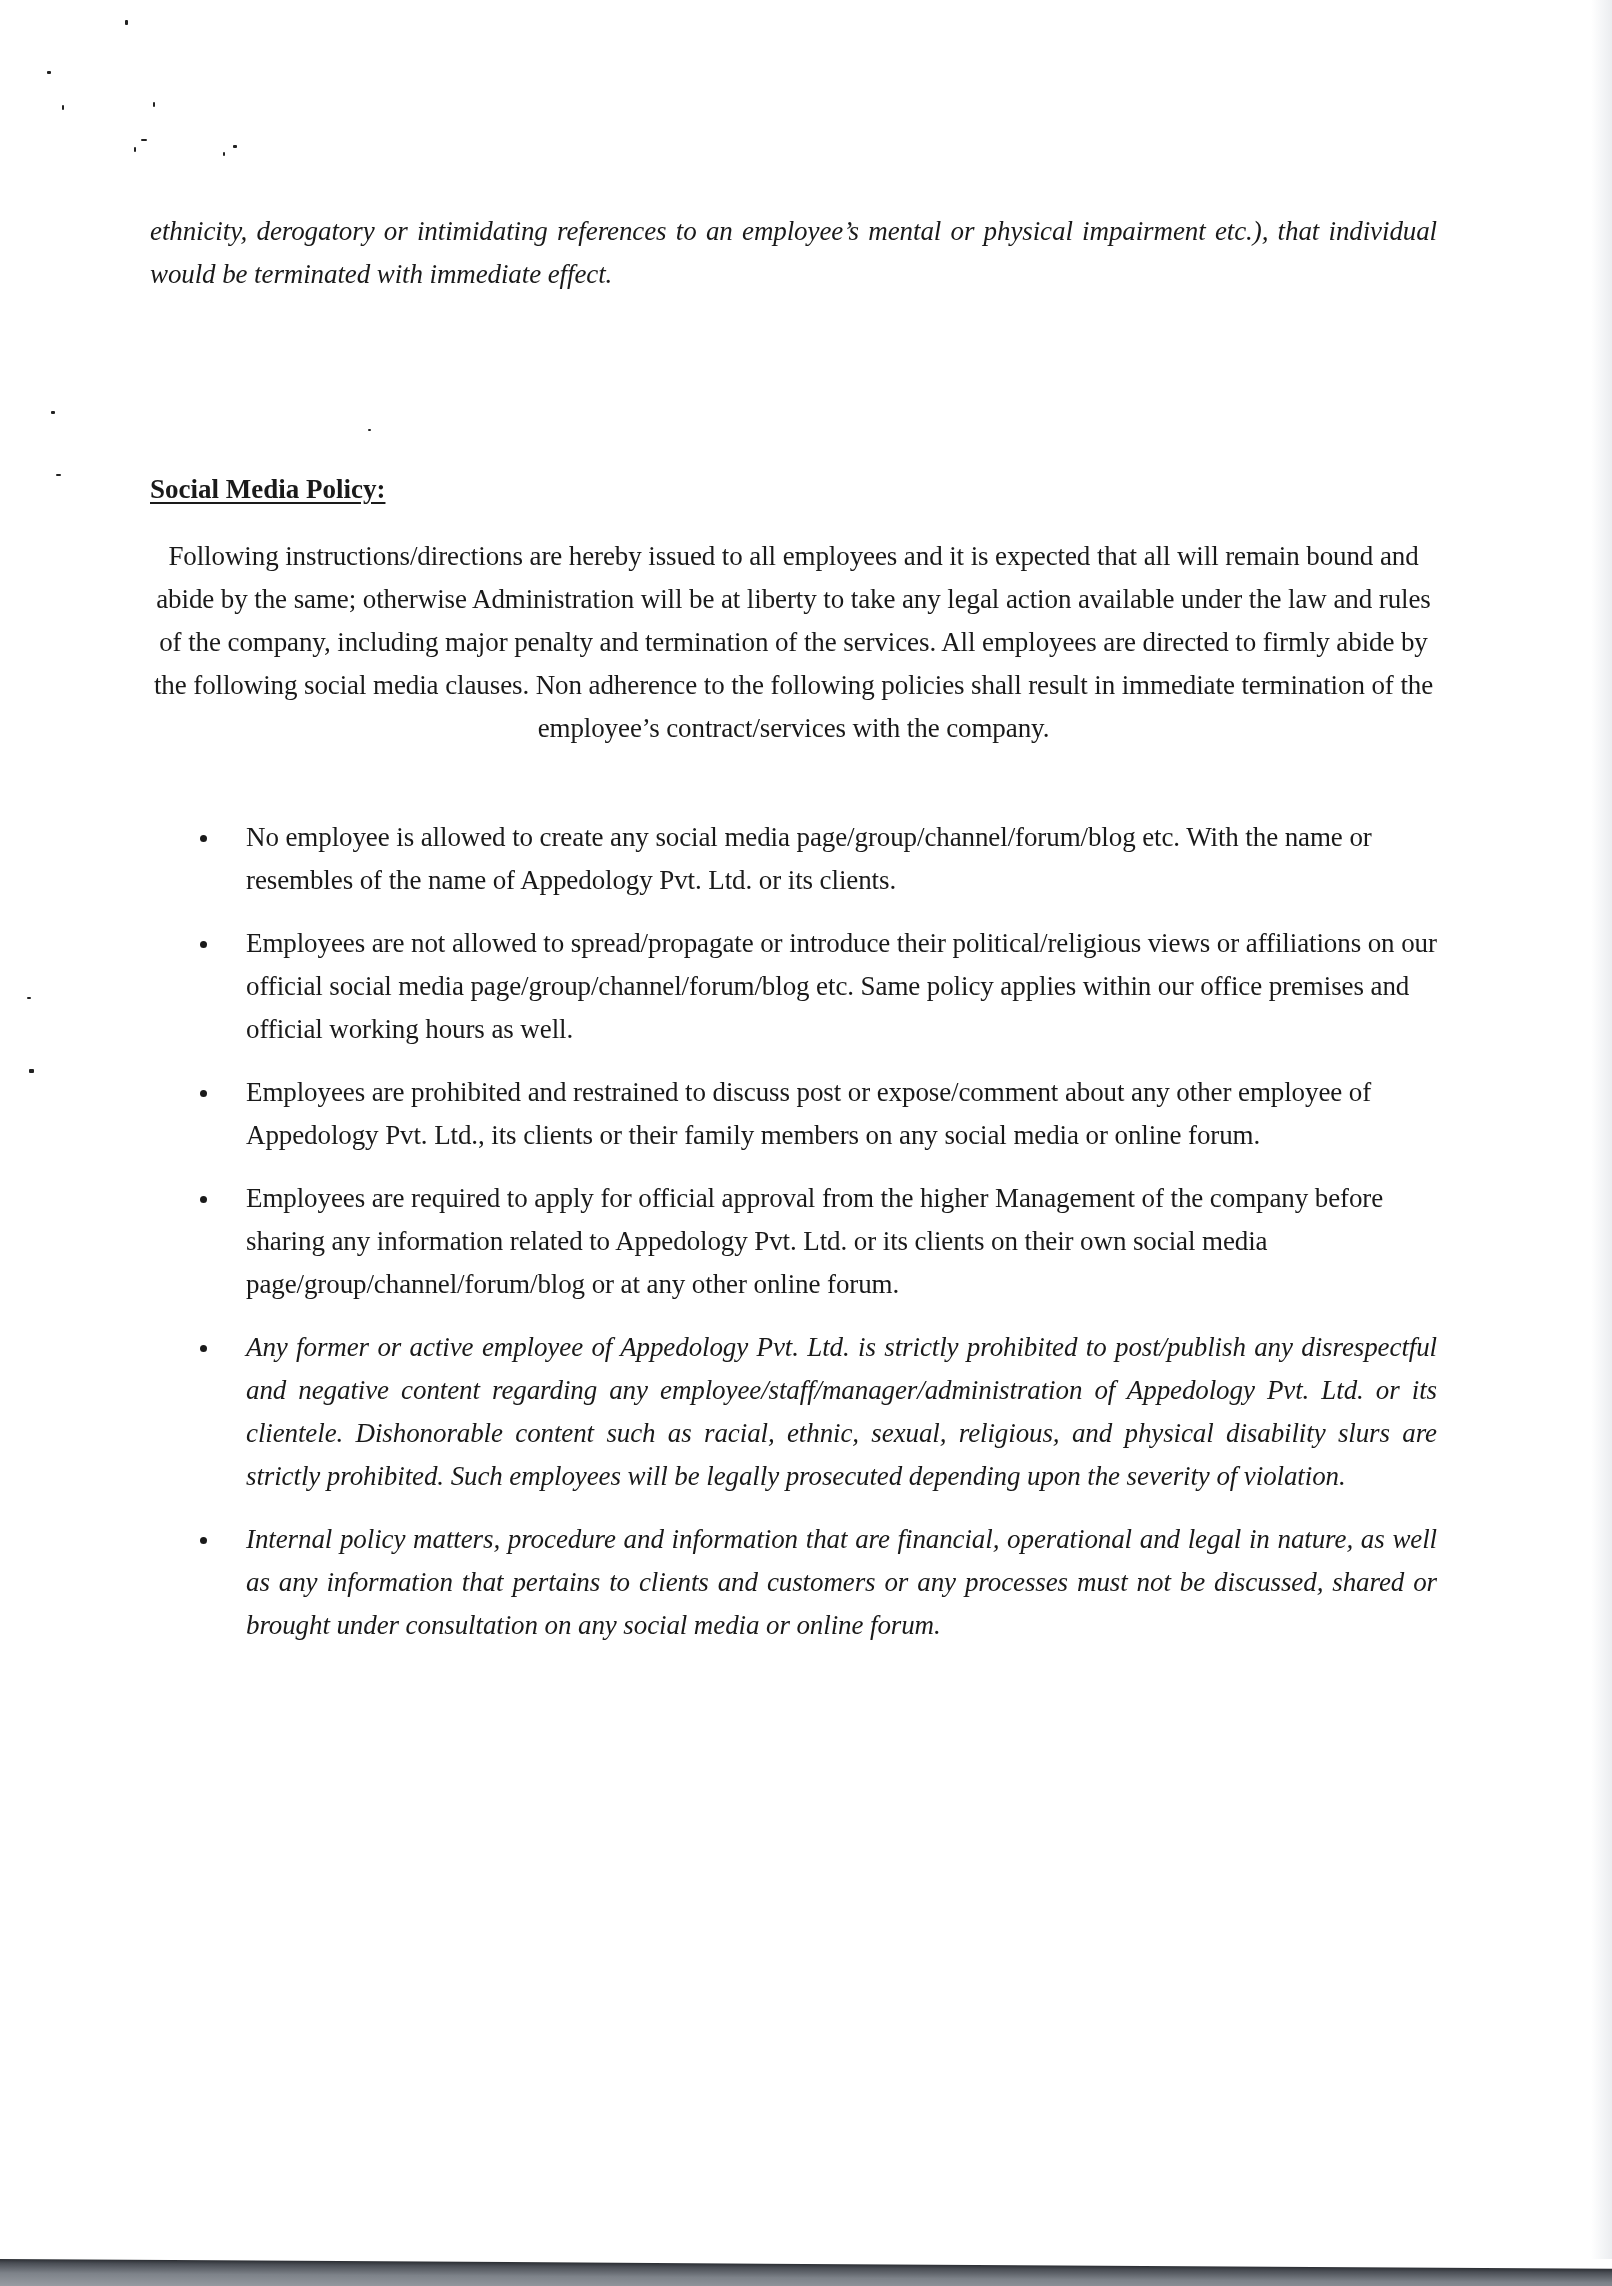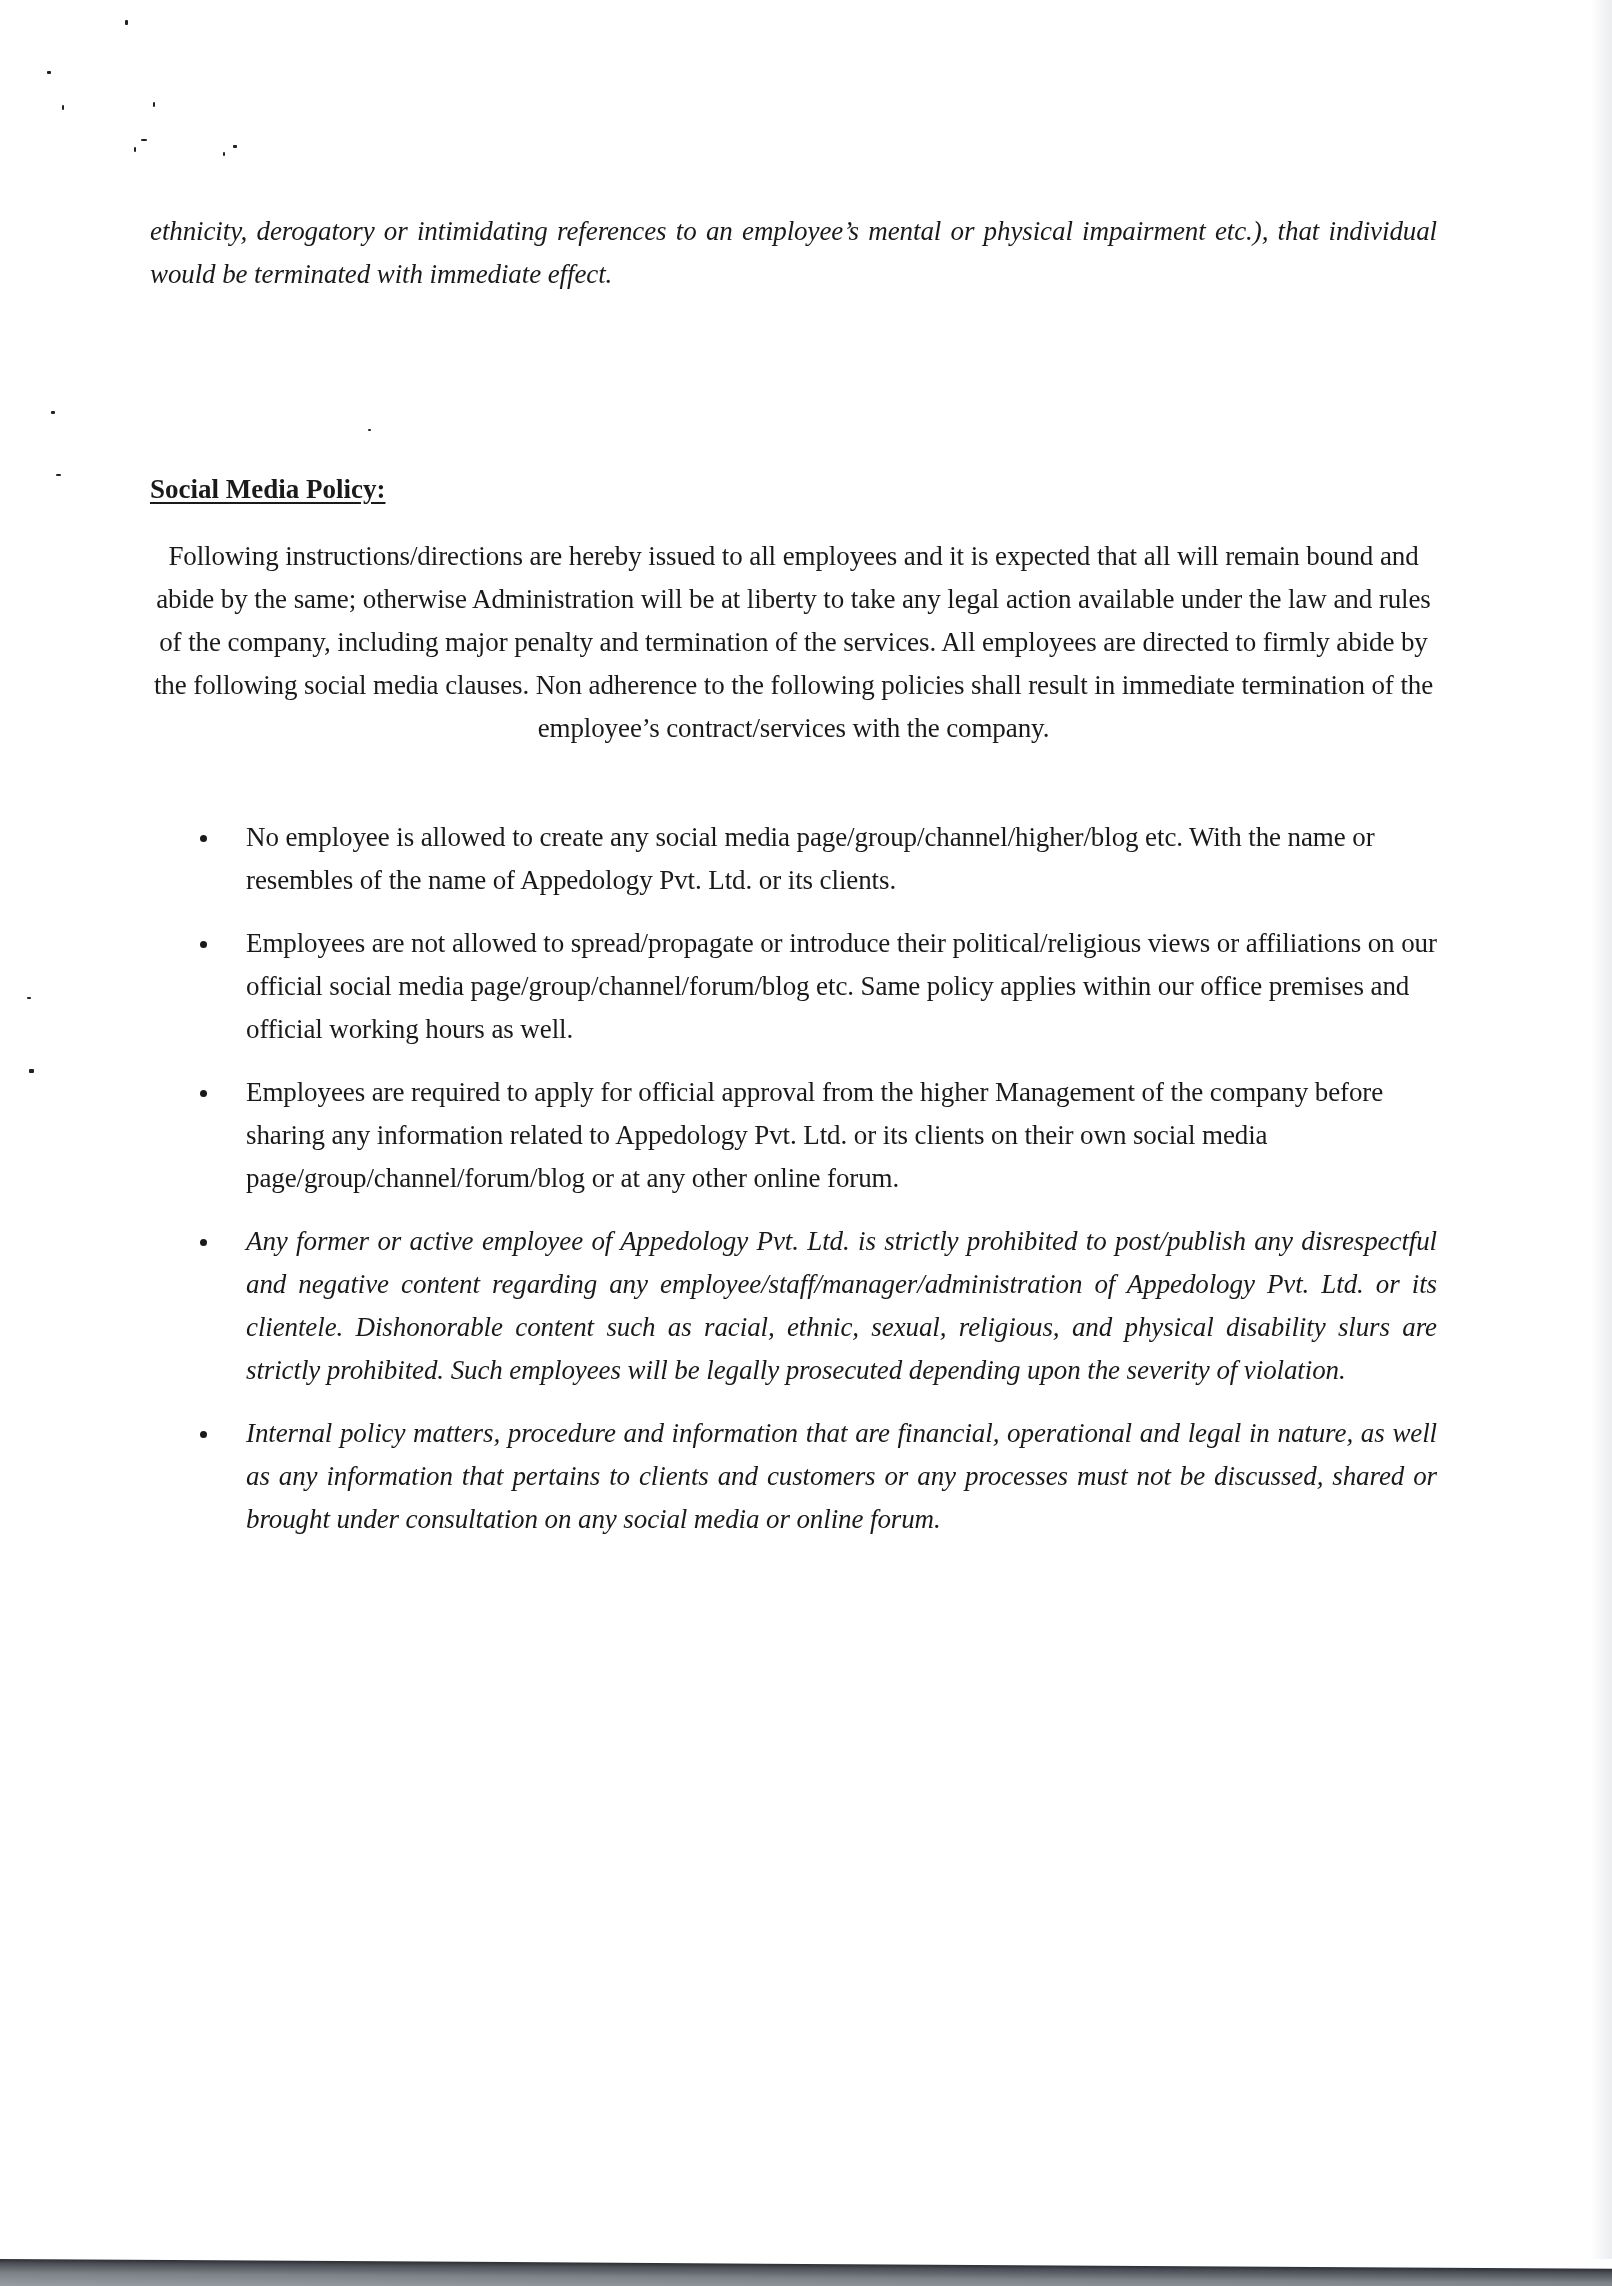--- a/index.html
+++ b/index.html
@@ -115,25 +115,29 @@
 
   <div class="text-block continuation justify">ethnicity, derogatory or intimidating references to an employee’s mental or physical impairment etc.), that individual would be terminated with immediate effect.</div>
 
   <div class="heading">Social Media Policy:</div>
 
   <div class="text-block intro">Following instructions/directions are hereby issued to all employees and it is expected that all will remain bound and abide by the same; otherwise Administration will be at liberty to take any legal action available under the law and rules of the company, including major penalty and termination of the services. All employees are directed to firmly abide by the following social media clauses. Non adherence to the following policies shall result in immediate termination of the employee’s contract/services with the company.</div>
 
   <ul class="bullets">
     <li class="bullet-item">
       <span class="bullet-dot"></span>
-      <span>No employee is allowed to create any social media page/group/channel/higher/blog etc. With the name or resembles of the name of Appedology Pvt. Ltd. or its clients.</span>
+      <span>No employee is allowed to create any social media page/group/channel/forum/blog etc. With the name or resembles of the name of Appedology Pvt. Ltd. or its clients.</span>
     </li>
     <li class="bullet-item">
       <span class="bullet-dot"></span>
       <span>Employees are not allowed to spread/propagate or introduce their political/religious views or affiliations on our official social media page/group/channel/forum/blog etc. Same policy applies within our office premises and official working hours as well.</span>
+    </li>
+    <li class="bullet-item">
+      <span class="bullet-dot"></span>
+      <span>Employees are prohibited and restrained to discuss post or expose/comment about any other employee of Appedology Pvt. Ltd., its clients or their family members on any social media or online forum.</span>
     </li>
     <li class="bullet-item">
       <span class="bullet-dot"></span>
       <span>Employees are required to apply for official approval from the higher Management of the company before sharing any information related to Appedology Pvt. Ltd. or its clients on their own social media page/group/channel/forum/blog or at any other online forum.</span>
     </li>
     <li class="bullet-item justify">
       <span class="bullet-dot"></span>
       <span>Any former or active employee of Appedology Pvt. Ltd. is strictly prohibited to post/publish any disrespectful and negative content regarding any employee/staff/manager/administration of Appedology Pvt. Ltd. or its clientele. Dishonorable content such as racial, ethnic, sexual, religious, and physical disability slurs are strictly prohibited. Such employees will be legally prosecuted depending upon the severity of violation.</span>
     </li>
     <li class="bullet-item justify">

